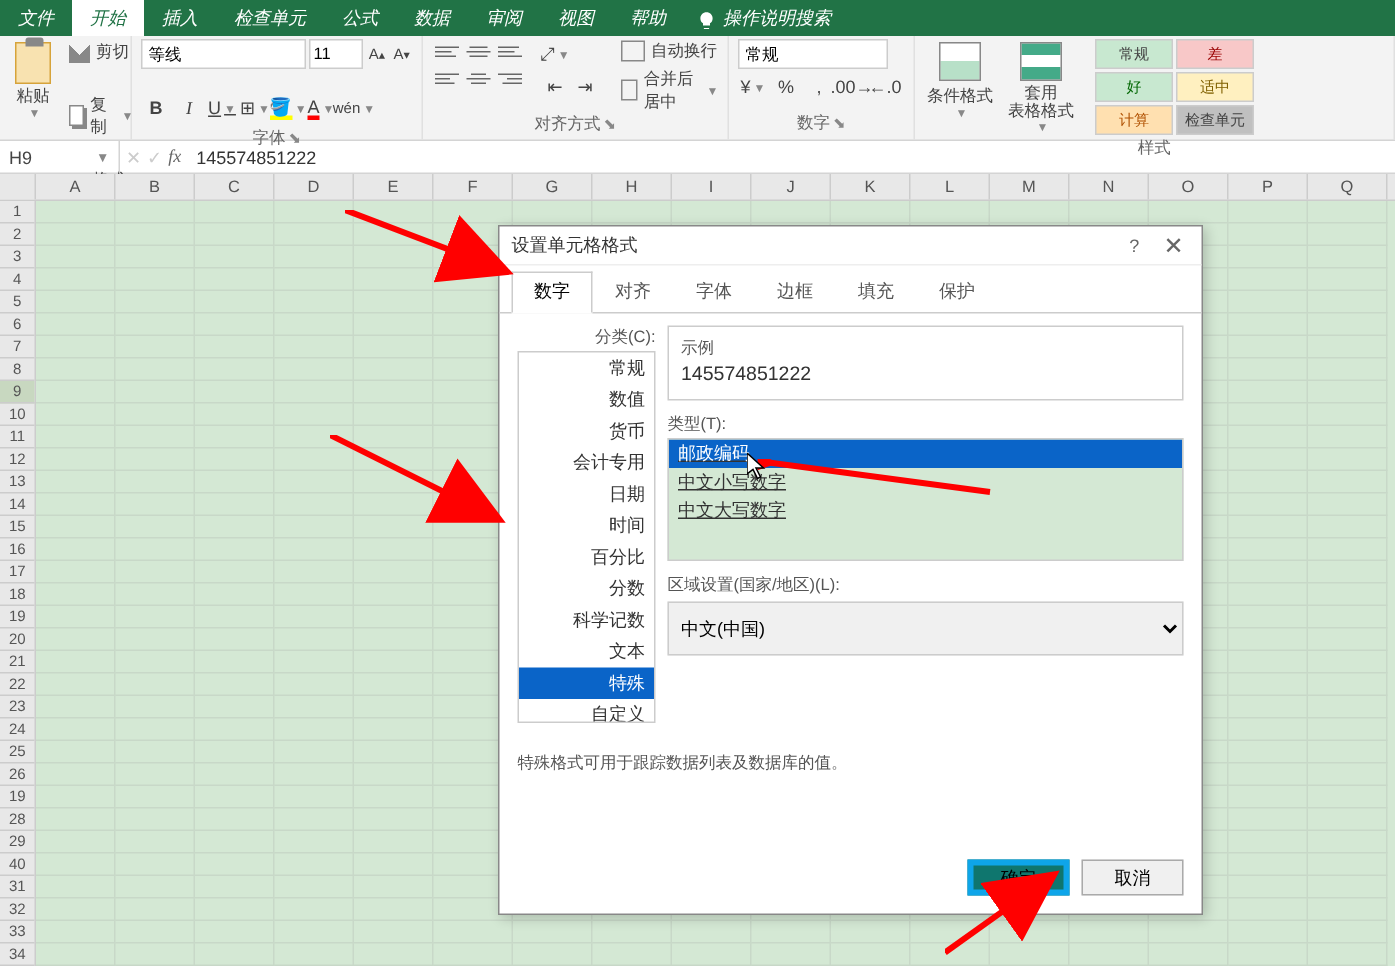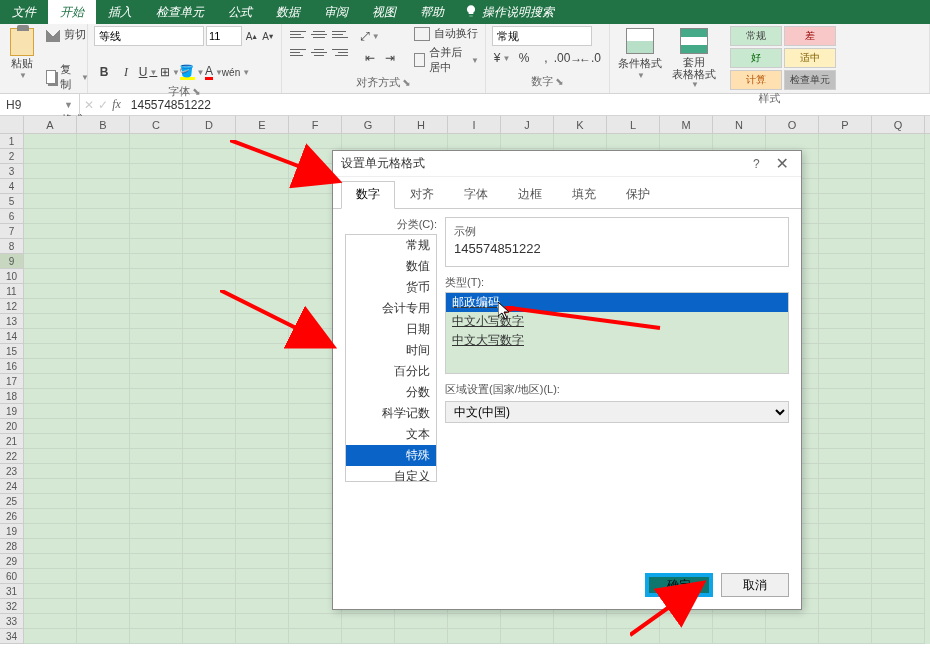--- a/index.html
+++ b/index.html
@@ -2,21 +2,21 @@
 <html><head>
 <meta charset="utf-8">
 <style>
 * { margin: 0; padding: 0; box-sizing: border-box; font-family: "Microsoft YaHei", sans-serif; }
 body { background: #fff; width: 930px; height: 650px; overflow: hidden; position: relative; }
 
 
 .ribbon-tabs { background: #217346; height: 24px; display: flex; align-items: center; color: #fff; font-size: 12px; font-style: italic; }
 .ribbon-tabs .tab { padding: 0 12px; height: 24px; line-height: 24px; cursor: pointer; }
 .ribbon-tabs .tab.active { background: #fff; color: #217346; }
-.ribbon-tabs .lightbulb { margin-left: 8px; display: flex; align-items: flex-start; gap: 4px; }
+.ribbon-tabs .lightbulb { margin-left: 8px; display: flex; align-items: flex-end; gap: 4px; }
 .ribbon-tabs .lightbulb svg { width: 14px; height: 14px; }
 
 
 .ribbon { background: #f3f3f3; border-bottom: 1px solid #d4d4d4; height: 70px; display: flex; font-size: 11px; color: #444; }
 .ribbon-group { border-right: 1px solid #e0e0e0; padding: 2px 6px; display: flex; flex-direction: column; justify-content: space-between; }
 .ribbon-group-label { text-align: center; font-size: 11px; color: #666; padding-bottom: 2px; display: flex; justify-content: center; align-items: center; gap: 2px; }
 .ribbon-group-label .launcher { font-size: 10px; color: #888; cursor: pointer; }
 .group-body { display: flex; gap: 6px; flex: 1; align-items: flex-start; }
 
 
@@ -95,21 +95,21 @@
 .cat-list { border: 1px solid #ccc; height: 248px; overflow: hidden; background: #fff; }
 .cat-item { padding: 2px 6px; font-size: 12px; cursor: pointer; }
 .cat-item.sel { background: #0a64c8; color: #fff; }
 .dlg-right { flex: 1; }
 .sample-box { border: 1px solid #ccc; padding: 6px 8px; margin-bottom: 8px; height: 50px; }
 .sample-label { font-size: 11px; color: #555; margin-bottom: 2px; }
 .sample-val { font-size: 13px; color: #333; }
 .type-list { border: 1px solid #ccc; height: 82px; background: #d4e8d4; overflow: hidden; text-decoration: underline; }
 .type-item { padding: 1px 6px; font-size: 12px; cursor: pointer; }
 .type-item.sel { background: #0a64c8; color: #fff; }
-.locale-sel { border: 1px solid #ccc; width: 100%; height: 22px; font-size: 12px; padding: 0 4px; background: #f0f0f0; margin-top: 2px; }
+.locale-sel { border: 1px solid #ccc; width: 100%; height: 36px; font-size: 12px; padding: 0 4px; background: #f0f0f0; margin-top: 2px; }
 .dlg-desc { position: absolute; left: 12px; top: 350px; font-size: 11px; color: #555; }
 .dlg-buttons { position: absolute; right: 12px; bottom: 12px; display: flex; gap: 8px; }
 .dlg-btn { width: 68px; height: 24px; border: 1px solid #aaa; background: #f0f0f0; cursor: pointer; font-size: 12px; }
 .dlg-btn.primary { border: 4px solid #0ea5e9; background: #0f766e; }
 
 
 .arrow { position: absolute; pointer-events: none; }
 .cursor-icon { position: absolute; left: 498px; top: 302px; pointer-events: none; }
 
 .dd-caret { font-size: 8px; color: #888; margin-left: 2px; }
@@ -367,21 +367,21 @@
         <div class="row-h">20</div>
         <div class="row-h">21</div>
         <div class="row-h">22</div>
         <div class="row-h">23</div>
         <div class="row-h">24</div>
         <div class="row-h">25</div>
         <div class="row-h">26</div>
         <div class="row-h">19</div>
         <div class="row-h">28</div>
         <div class="row-h">29</div>
-        <div class="row-h">60</div>
+        <div class="row-h">40</div>
         <div class="row-h">31</div>
         <div class="row-h">32</div>
         <div class="row-h">33</div>
         <div class="row-h">34</div>
       </div>
     <div class="cells" id="cells">
         <div class="cell-row">
           <div class="cell"></div>
           <div class="cell"></div>
           <div class="cell"></div>
@@ -1071,20 +1071,21 @@
       <div class="dlg-label">类型(T):</div>
       <div class="type-list" id="type-list">
           <div class="type-item sel">邮政编码</div>
           <div class="type-item">中文小写数字</div>
           <div class="type-item">中文大写数字</div>
         </div>
       <div class="dlg-label" style="margin-top:8px">区域设置(国家/地区)(L):</div>
       <select class="locale-sel"><option>中文(中国)</option></select>
     </div>
   </div>
+  <div class="dlg-desc">特殊格式可用于跟踪数据列表及数据库的值。</div>
   <div class="dlg-buttons">
     <button class="dlg-btn primary">确定</button>
     <button class="dlg-btn">取消</button>
   </div>
 </div>
 
 <svg class="arrow" style="left:230px;top:140px;width:120px;height:50px">
   <defs>
       <marker id="ah1" markerWidth="12" markerHeight="12" refX="10" refY="6" orient="auto">
         <path d="M0,0 L12,6 L0,12 Z" fill="#ff0000"></path>

